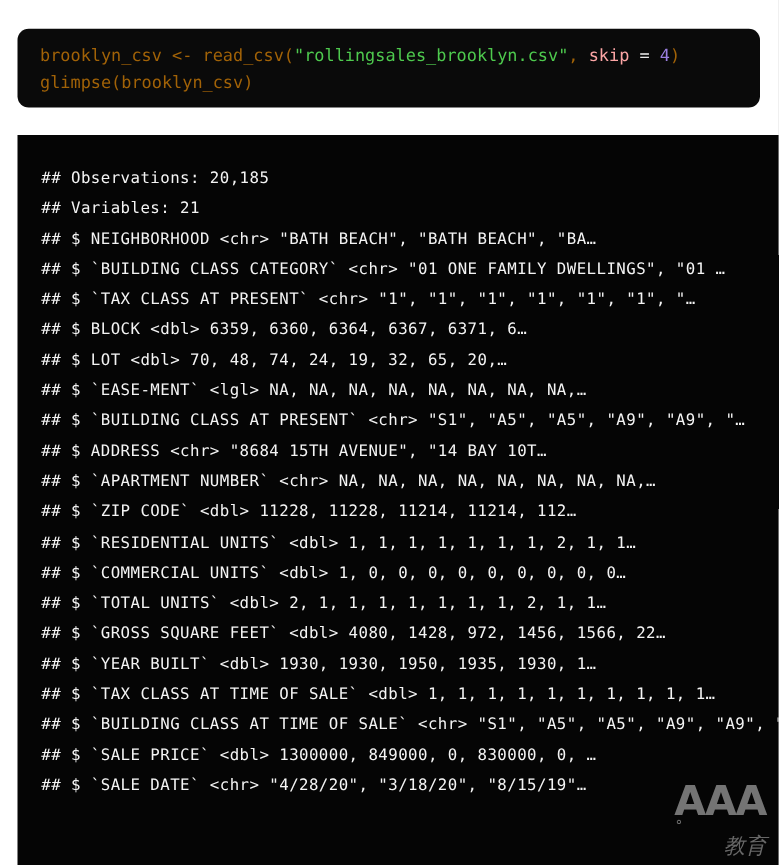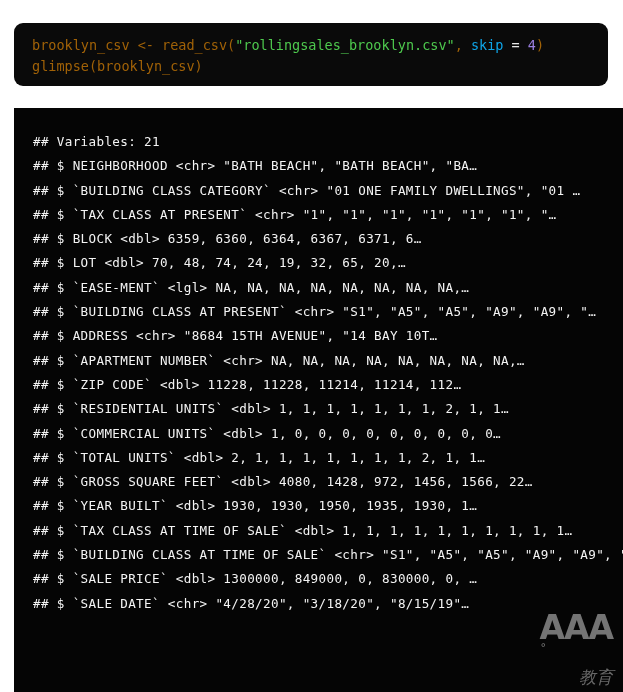--- a/index.html
+++ b/index.html
@@ -31,21 +31,21 @@
   .code-line {
     font-family: "DejaVu Sans Mono", "Liberation Mono", monospace;
     font-size: 13.5px;
     line-height: 21px;
     white-space: pre;
     color: #e8e8e8;
     letter-spacing: 0px;
   }
   .tok-str   { color: #4ec94e; }
   .tok-num   { color: #9a7fe0; }
-  .tok-arg   { color: #0ea5e9; }
+  .tok-arg   { color: #fca5a5; }
   .tok-op    { color: #e8e8e8; }
   .tok-plain { color: #a16207; }
 
   
   .out-chunk {
     position: absolute;
     left: 14px;
     top: 108px;
     width: 609px;
     height: 584px;
@@ -94,32 +94,32 @@
     margin-left: 1px;
     align-self: flex-start;
   }
   .wm-cn {
     font-family: "DejaVu Serif", "Liberation Serif", serif;
     font-size: 17px;
     color: #b8b8b8;
     margin-left: 2px;
     line-height: 22px;
     font-style: italic;
-    margin-top: 13px;
   }
 </style>
 </head>
 <body>
 
 <div class="code-chunk">
   <div class="code-line" id="code-line-1"><span class="tok-plain">brooklyn_csv &lt;- read_csv(</span><span class="tok-str">"rollingsales_brooklyn.csv"</span><span class="tok-plain">, </span><span class="tok-arg">skip</span><span class="tok-op"> = </span><span class="tok-num">4</span><span class="tok-plain">)</span></div>
   <div class="code-line" id="code-line-2"><span class="tok-plain">glimpse(brooklyn_csv)</span></div>
 </div>
 
 <div class="out-chunk" id="out-chunk">
+    <div class="out-line">## Observations: 20,185</div>
     <div class="out-line">## Variables: 21</div>
     <div class="out-line">## $ NEIGHBORHOOD &lt;chr&gt; "BATH BEACH", "BATH BEACH", "BA…</div>
     <div class="out-line">## $ `BUILDING CLASS CATEGORY` &lt;chr&gt; "01 ONE FAMILY DWELLINGS", "01 …</div>
     <div class="out-line">## $ `TAX CLASS AT PRESENT` &lt;chr&gt; "1", "1", "1", "1", "1", "1", "…</div>
     <div class="out-line">## $ BLOCK &lt;dbl&gt; 6359, 6360, 6364, 6367, 6371, 6…</div>
     <div class="out-line">## $ LOT &lt;dbl&gt; 70, 48, 74, 24, 19, 32, 65, 20,…</div>
     <div class="out-line">## $ `EASE-MENT` &lt;lgl&gt; NA, NA, NA, NA, NA, NA, NA, NA,…</div>
     <div class="out-line">## $ `BUILDING CLASS AT PRESENT` &lt;chr&gt; "S1", "A5", "A5", "A9", "A9", "…</div>
     <div class="out-line">## $ ADDRESS &lt;chr&gt; "8684 15TH AVENUE", "14 BAY 10T…</div>
     <div class="out-line">## $ `APARTMENT NUMBER` &lt;chr&gt; NA, NA, NA, NA, NA, NA, NA, NA,…</div>

